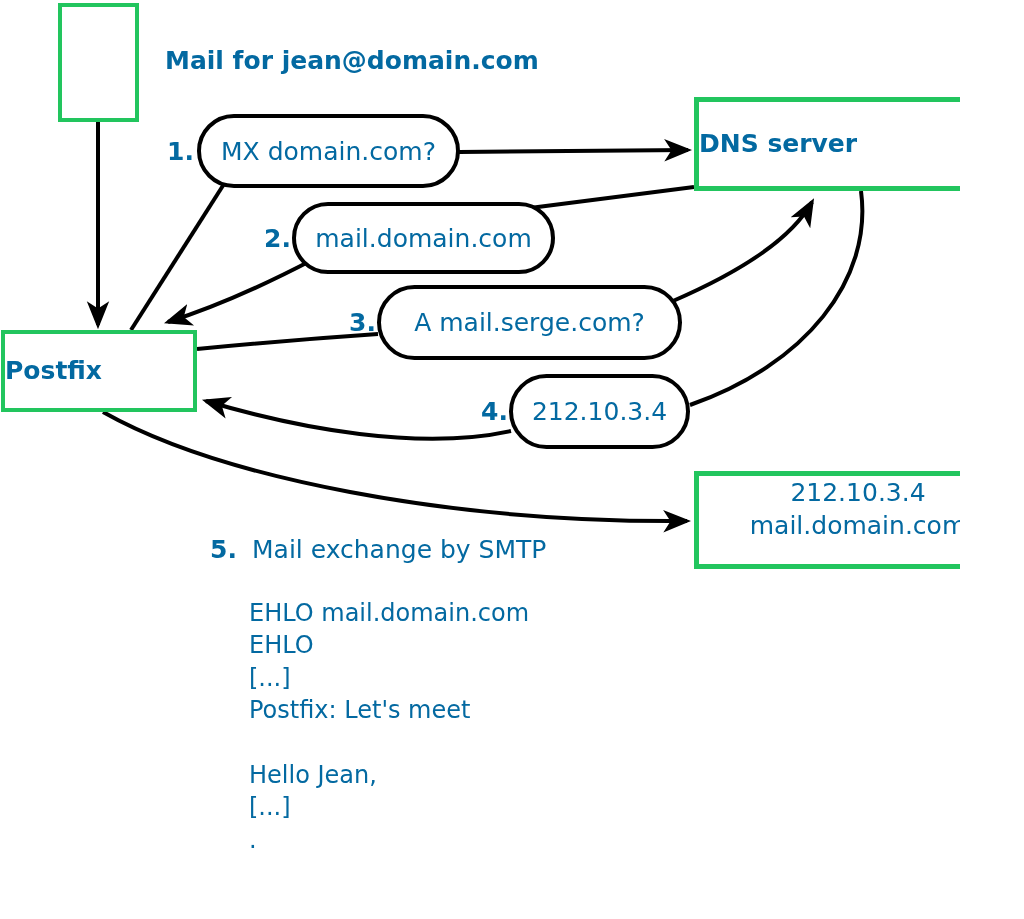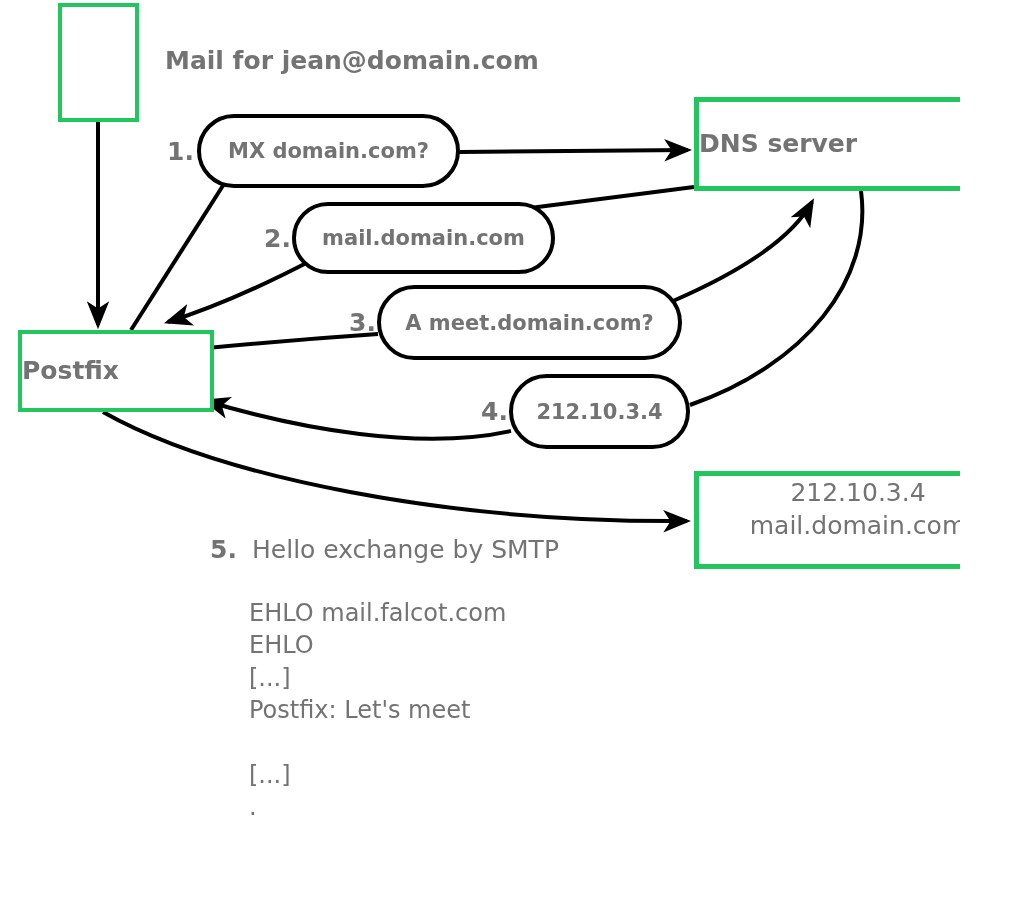--- a/index.html
+++ b/index.html
@@ -2,21 +2,21 @@
 <html><head>
 <meta charset="utf-8">
 <style>
   html, body { margin: 0; padding: 0; background: #ffffff; }
   #canvas {
     position: relative;
     width: 960px;
     height: 919px;
     background: #ffffff;
     font-family: "DejaVu Sans", "Liberation Sans", sans-serif;
-    color: #737373;
+    color: #0369a1;
     overflow: hidden;
   }
   #canvas * { box-sizing: border-box; }
 
   
   .node {
     position: absolute;
     background: #ffffff;
     border: 4px solid #22c55e;
     display: flex;
@@ -30,22 +30,22 @@
 
   
   .pill {
     position: absolute;
     background: #ffffff;
     border: 4px solid #000000;
     border-radius: 40px;
     display: flex;
     align-items: center;
     justify-content: center;
-    font-size: 21px;
-    font-weight: bold;
+    font-size: 25px;
+    font-weight: normal;
     white-space: nowrap;
     z-index: 3;
   }
 
   .step-num {
     position: absolute;
     font-size: 25px;
     font-weight: bold;
     text-align: right;
     width: 58px;
@@ -118,21 +118,21 @@
 
     <path class="wire" d="M 103 412 C 220 478 450 523 687 521" marker-end="url(#ah)"></path>
   </svg>
 
   <div class="title-text" style="left:165px; top:46px;">Mail for jean@domain.com</div>
 
   <div class="node zhigh" style="left:58px; top:3px; width:81px; height:119px;">
     <span class="node-label"></span>
   </div>
 
-  <div class="node zhigh" style="left:18px; top:330px; width:196px; height:82px;">
+  <div class="node zhigh" style="left:1px; top:330px; width:196px; height:82px;">
     <span class="node-label">Postfix</span>
   </div>
 
   <div class="node thick zhigh" style="left:694px; top:97px; width:327px; height:94px;">
     <span class="node-label">DNS server</span>
   </div>
 
   <div class="node thick zhigh" style="left:694px; top:471px; width:328px; height:98px; flex-direction:column;">
     <span class="node-label-regular">212.10.3.4</span>
     <span class="node-label-regular">mail.domain.com</span>
@@ -143,34 +143,35 @@
     <span>MX domain.com?</span>
   </div>
 
   <div class="step-num" style="left:233px; top:224px;">2.</div>
   <div class="pill" style="left:292px; top:202px; width:263px; height:72px;">
     <span>mail.domain.com</span>
   </div>
 
   <div class="step-num" style="left:318px; top:308px;">3.</div>
   <div class="pill" style="left:377px; top:285px; width:305px; height:75px;">
-    <span>A meet.domain.com?</span>
+    <span>A mail.serge.com?</span>
   </div>
 
   <div class="step-num" style="left:450px; top:397px;">4.</div>
   <div class="pill" style="left:509px; top:374px; width:181px; height:75px;">
     <span>212.10.3.4</span>
   </div>
 
   <div class="step-num" style="left:179px; top:535px;">5.</div>
-  <div class="step5-text" style="left:252px; top:535px;">Hello exchange by SMTP</div>
+  <div class="step5-text" style="left:252px; top:535px;">Mail exchange by SMTP</div>
 
   <div class="smtp-block">
-    <div class="smtp-line">EHLO mail.falcot.com</div>
+    <div class="smtp-line">EHLO mail.domain.com</div>
     <div class="smtp-line">EHLO</div>
     <div class="smtp-line">[...]</div>
     <div class="smtp-line">Postfix: Let's meet</div>
     <div class="smtp-line"></div>
+    <div class="smtp-line">Hello Jean,</div>
     <div class="smtp-line">[...]</div>
     <div class="smtp-line">.</div>
   </div>
 
 </div>
 
 </body></html>

